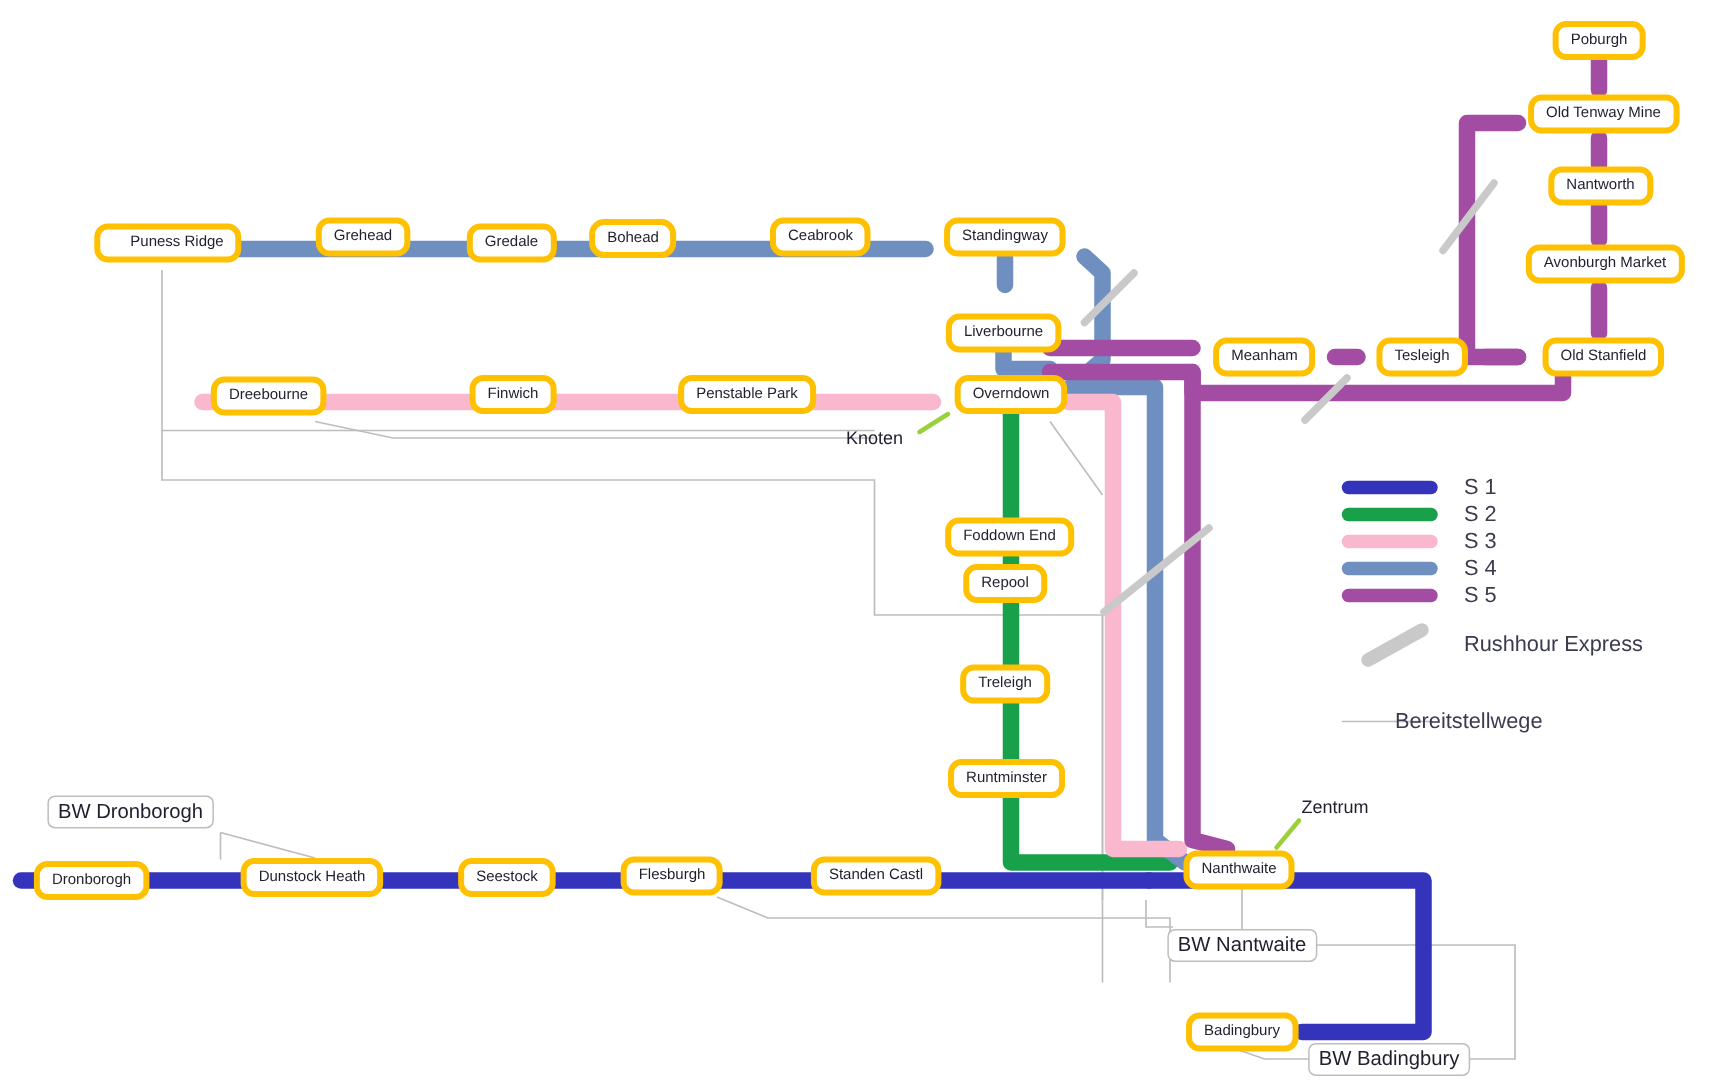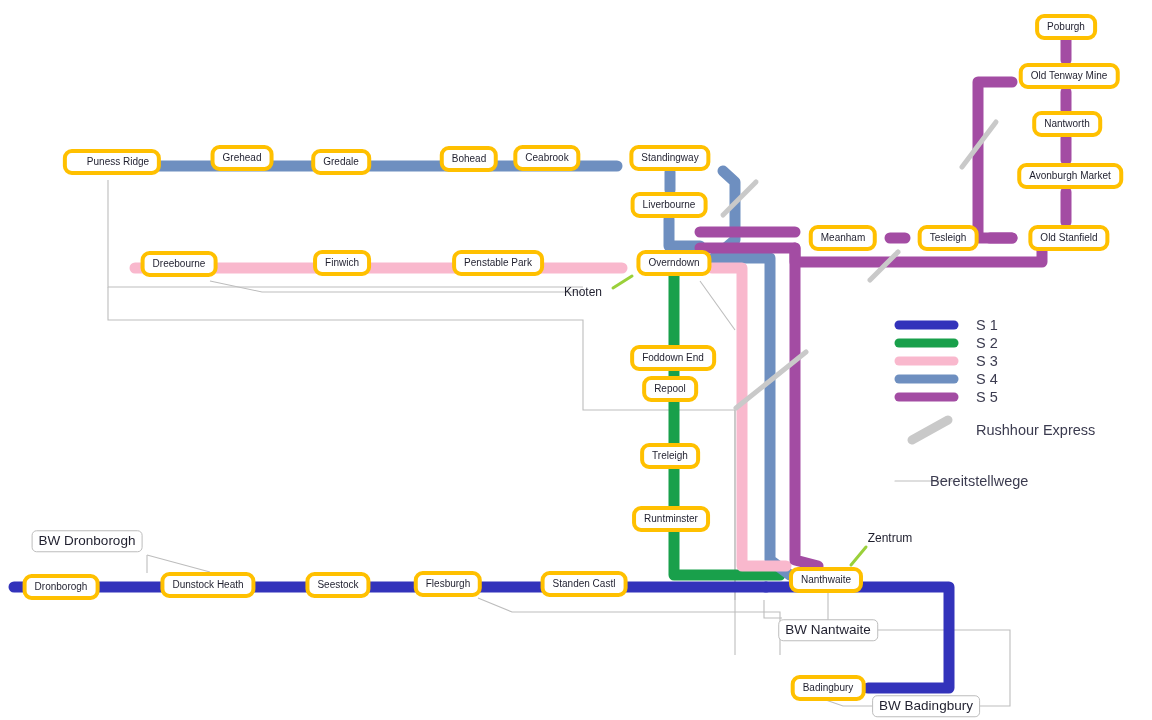--- a/index.html
+++ b/index.html
@@ -104,30 +104,30 @@
 
   <div class="station" style="left:112px;top:162px;padding-left:20px;">
       <span>Puness Ridge</span>
     </div>
   <div class="station" style="left:242px;top:158px;">
       <span>Grehead</span>
     </div>
   <div class="station" style="left:341px;top:162px;">
       <span>Gredale</span>
     </div>
-  <div class="station" style="left:469px;top:159px;">
+  <div class="station" style="left:422px;top:159px;border-radius:10px;">
       <span>Bohead</span>
     </div>
   <div class="station" style="left:547px;top:158px;">
       <span>Ceabrook</span>
     </div>
   <div class="station" style="left:670px;top:158px;">
       <span>Standingway</span>
     </div>
-  <div class="station" style="left:669px;top:205px;">
+  <div class="station" style="left:669px;top:222px;">
       <span>Liverbourne</span>
     </div>
   <div class="station" style="left:674px;top:263px;">
       <span>Overndown</span>
     </div>
   <div class="station" style="left:179px;top:264px;">
       <span>Dreebourne</span>
     </div>
   <div class="station" style="left:342px;top:263px;">
       <span>Finwich</span>

